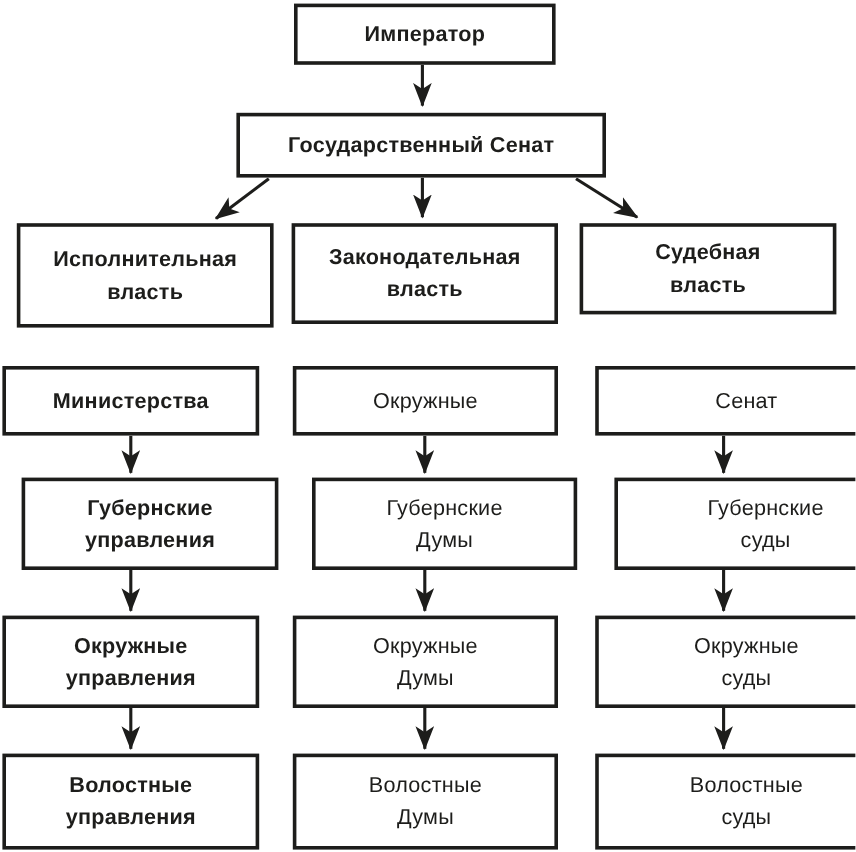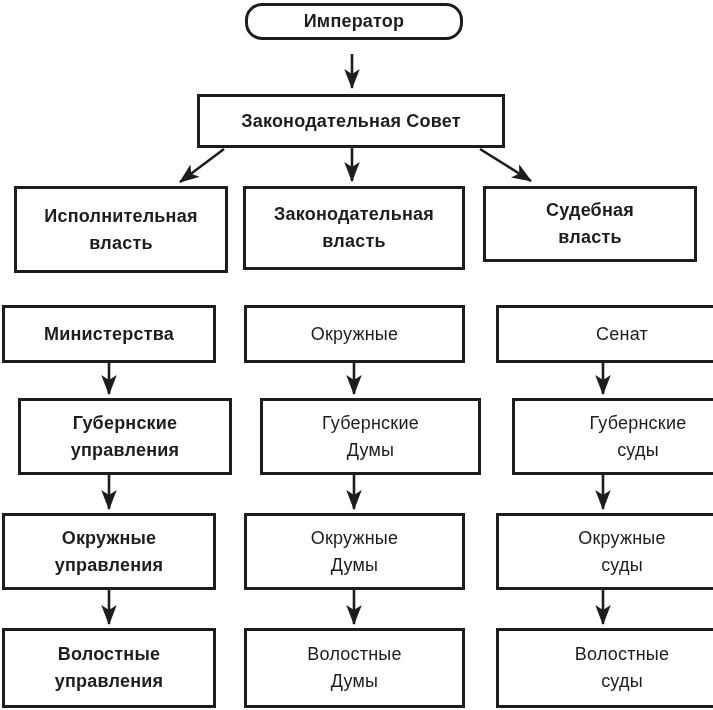--- a/index.html
+++ b/index.html
@@ -29,21 +29,21 @@
   .node .label {
     white-space: pre-line;
     font-size: 18px;
     line-height: 27px;
     letter-spacing: 0.2px;
   }
   .node.bold .label {
     font-weight: bold;
   }
   
-  .n-emperor   { left: 245px; top: 3px;   width: 218px; height: 37px; border-radius: 17px; }
+  .n-emperor   { left: 245px; top: 3px;   width: 218px; height: 51px; }
   .n-council   { left: 197px; top: 94px;  width: 308px; height: 54px; }
   
   .n-hdr-exec  { left: 2px;   top: 186px; width: 214px; height: 87px; margin-left: 12px; }
   .n-hdr-leg   { left: 243px; top: 186px; width: 222px; height: 84px; }
   .n-hdr-jud   { left: 483px; top: 186px; width: 214px; height: 76px; }
   
   .col-l { left: 2px;   width: 214px; font-weight: bold; }
   .col-m { left: 244px; width: 221px; }
   .col-r { left: 496px; width: 252px; }
   .row-1 { top: 305px; height: 58px; }
@@ -90,21 +90,21 @@
     <line x1="603" y1="363" x2="603" y2="394" marker-end="url(#ah)"></line>
     <line x1="603" y1="475" x2="603" y2="509" marker-end="url(#ah)"></line>
     <line x1="603" y1="590" x2="603" y2="624" marker-end="url(#ah)"></line>
   </svg>
 
   <div class="node bold n-emperor">
     <span class="label">Император</span>
   </div>
 
   <div class="node bold n-council">
-    <span class="label">Законодательная Совет</span>
+    <span class="label">Государственный Сенат</span>
   </div>
 
   <div class="node bold n-hdr-exec">
     <span class="label">Исполнительная
 власть</span>
   </div>
   <div class="node bold n-hdr-leg">
     <span class="label">Законодательная
 власть</span>
   </div>

